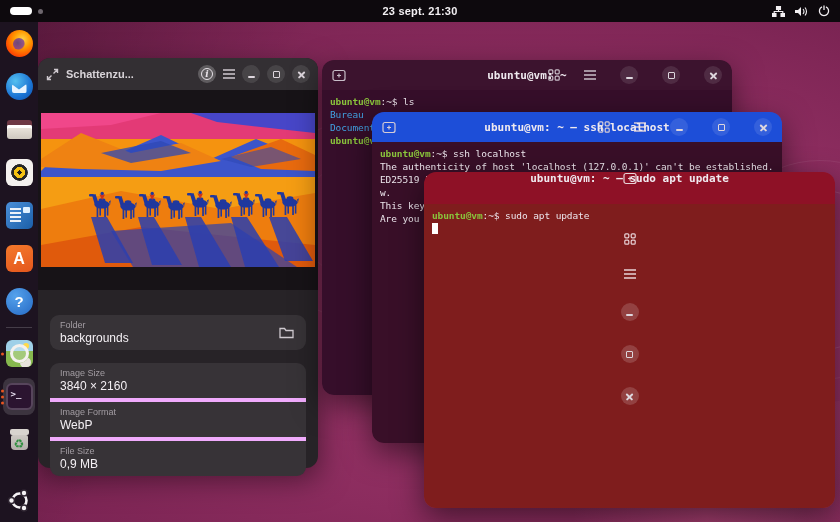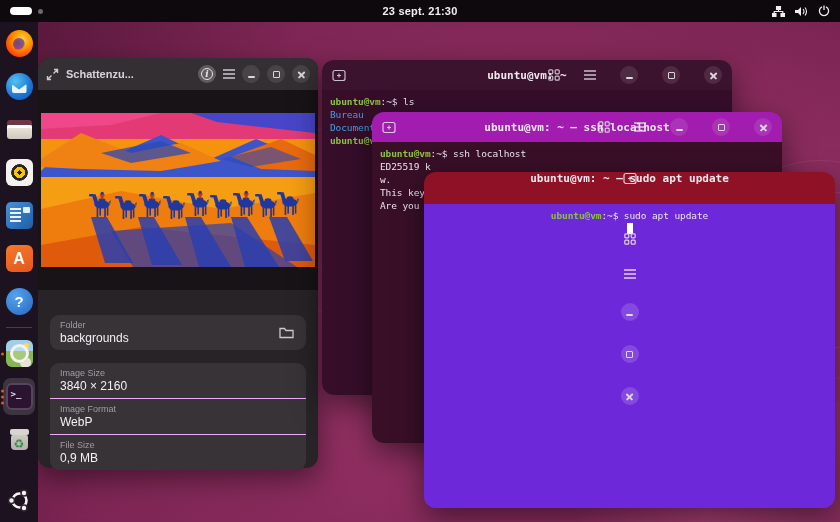--- a/index.html
+++ b/index.html
@@ -92,46 +92,46 @@
 
   
   .viewer { left:38px; top:58px; width:280px; height:410px; background:#272327; z-index:10; }
   .viewer .whead { height:32px; background:#332f33; padding:0 8px; gap:7px; }
   .viewer .wtitle { color:#d9d4d9; }
   .v-imgarea { height:200px; background:#171317; display:flex; align-items:center; justify-content:center; }
   .v-imgarea svg { display:block; }
   .v-props { padding:25px 12px; }
   .v-card { background:#373337; border-radius:9px; }
   .v-row { padding:5px 10px; position:relative; }
-  .v-row + .v-row { border-top:1px solid #f0abfc; }
+  .v-row + .v-row { border-top:4px solid #f0abfc; }
   .v-label { font-size:9px; color:#a39da3; }
   .v-value { font-size:12px; color:#f4f0f4; margin-top:1px; }
   .v-folder { margin-bottom:13px; display:flex; align-items:center; }
   .v-folder .v-row { flex:1; }
   .v-folder-icon { padding-right:12px; }
   .infobtn { background:rgba(255,255,255,.22); }
   .i-glyph { width:12px; height:12px; border:1.3px solid #e8e2e8; border-radius:50%; color:#e8e2e8;
     font-size:9px; font-family:"DejaVu Serif", serif; display:flex; align-items:center; justify-content:center; font-style:italic; font-weight:700;}
 
   
   .term { font-family:"DejaVu Sans Mono", monospace; }
   .term .whead { height:30px; padding:0 10px; gap:24px; }
   .term .wtitle { position:absolute; left:0; right:0; text-align:center; pointer-events:none; }
   .term-body { padding:5px 8px; font-size:9.5px; line-height:13px; color:#ece5ec; letter-spacing:-.1px; white-space:pre; overflow:hidden;
      border-radius:0 0 12px 12px; }
   .p-user { font-weight:700; }
   .t1 { left:322px; top:60px; width:410px; height:335px; z-index:11; }
   .t1 .whead { background:#3c132e; }
   .t1 .term-body { background:#360e2a; height:305px; }
   .t2 { left:372px; top:112px; width:410px; height:331px; z-index:12; }
-  .t2 .whead { background:#a21caf;text-decoration:underline; }
+  .t2 .whead { background:#1d4ed8;text-decoration:underline; }
   .t2 .term-body { background:#390f28; height:301px; }
   .t3 { left:424px; top:172px; width:411px; height:336px; z-index:13; }
   .t3 .whead { height:32px; background:#8e1126;flex-direction:column; }
-  .t3 .term-body { background:#6d28d9; height:304px;text-align:center; }
+  .t3 .term-body { background:#7f1d1d; height:304px; }
   .cursor { display:inline-block; width:6px; height:11px; background:#ffffff; vertical-align:-2px; }
   .hspace { flex:1; }
 </style>
 </head>
 <body>
 
 <div class="wp-swirl sw3"></div>
 <div class="wp-swirl sw4"></div>
 <div class="wp-swirl sw1"></div>
 <div class="wp-swirl sw2"></div>
@@ -419,21 +419,21 @@
     <span class="wbtn">
         <span class="g-min"></span>
       </span>
     <span class="wbtn">
         <span class="g-max"></span>
       </span>
     <span class="wbtn">
         <span class="g-close"></span>
       </span>
   </div>
-  <div class="term-body"><div><span class="p-user" style="color:#8ac43c">ubuntu@vm</span><span>:~$ ssh localhost</span></div><div>ED25519 k</div><div>w.</div><div>This key</div><div>Are you s</div></div>
+  <div class="term-body"><div><span class="p-user" style="color:#8ac43c">ubuntu@vm</span><span>:~$ ssh localhost</span></div><div>The authenticity of host 'localhost (127.0.0.1)' can't be established.</div><div>ED25519 k</div><div>w.</div><div>This key</div><div>Are you s</div></div>
 </div>
 
 <div class="window term t3">
   <div class="whead">
     <span class="hicon">
       <svg width="14" height="13" viewBox="0 0 14 13">
           <g stroke="#e8d2d6" stroke-width="1.2" fill="none">
         <rect x="1" y="1.5" width="12" height="10" rx="2"></rect>
             <path d="M7 4.5v4 M5 6.5h4"></path>
           </g>

